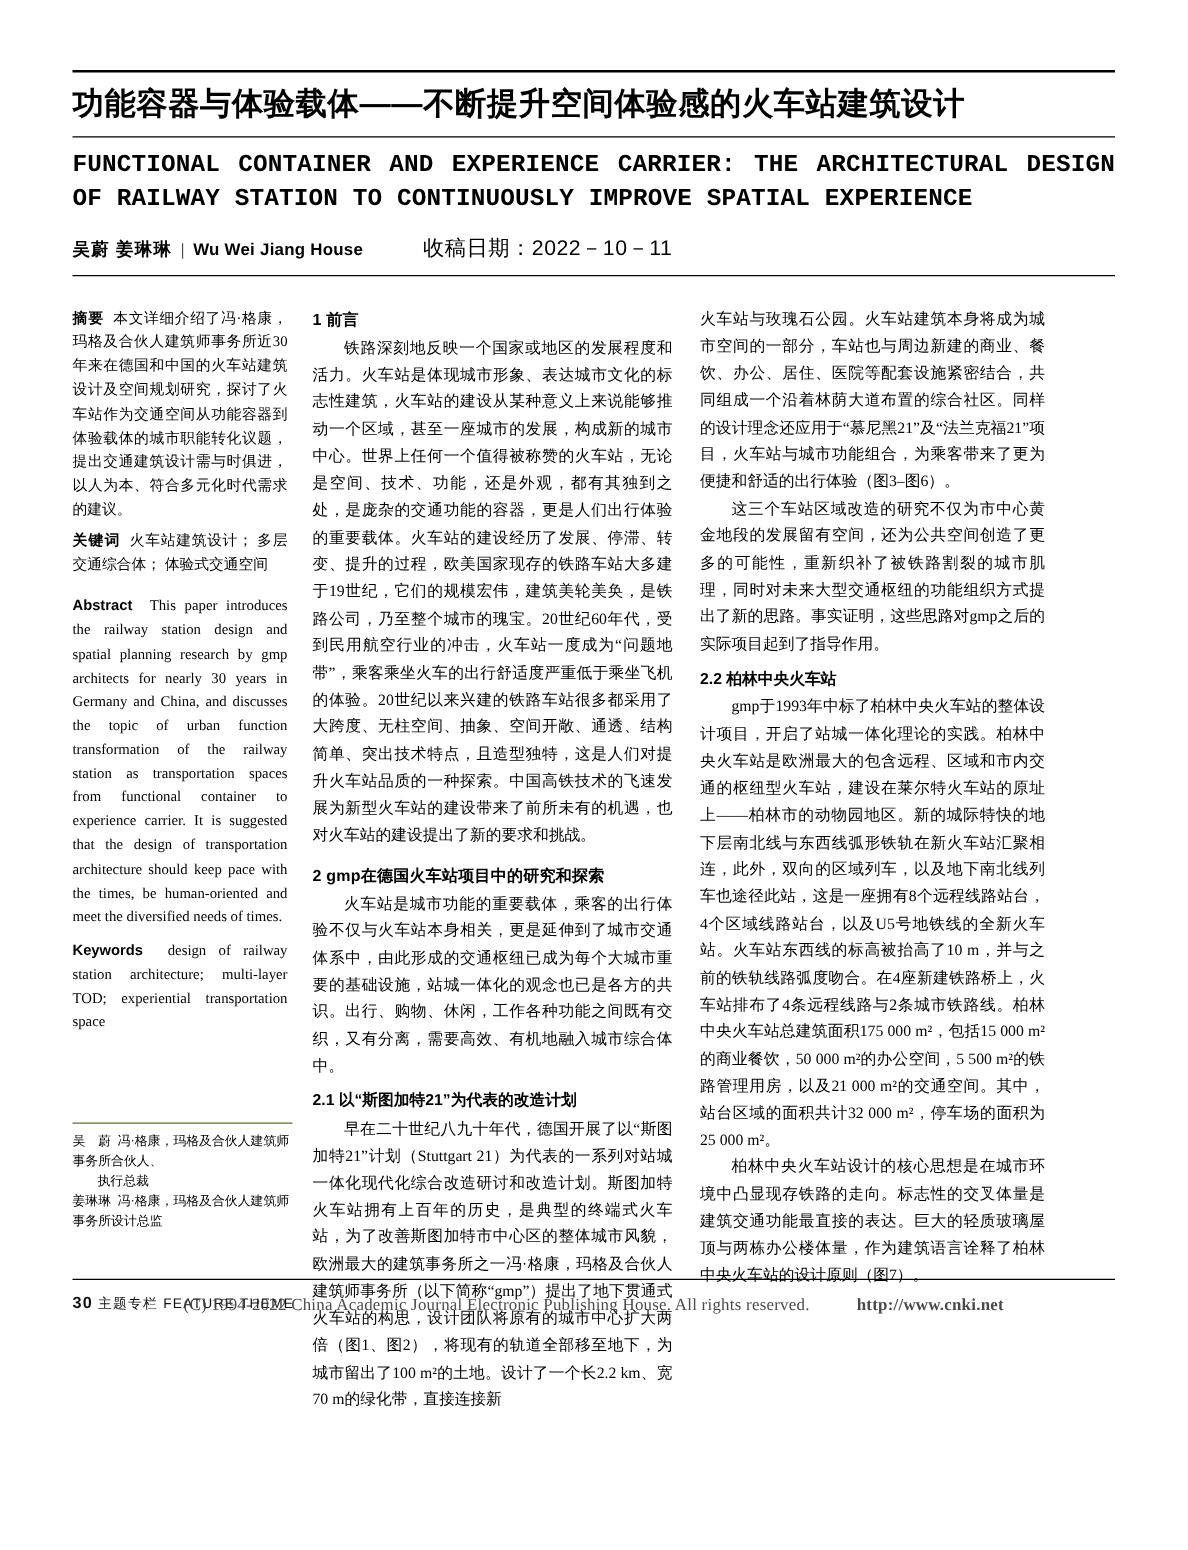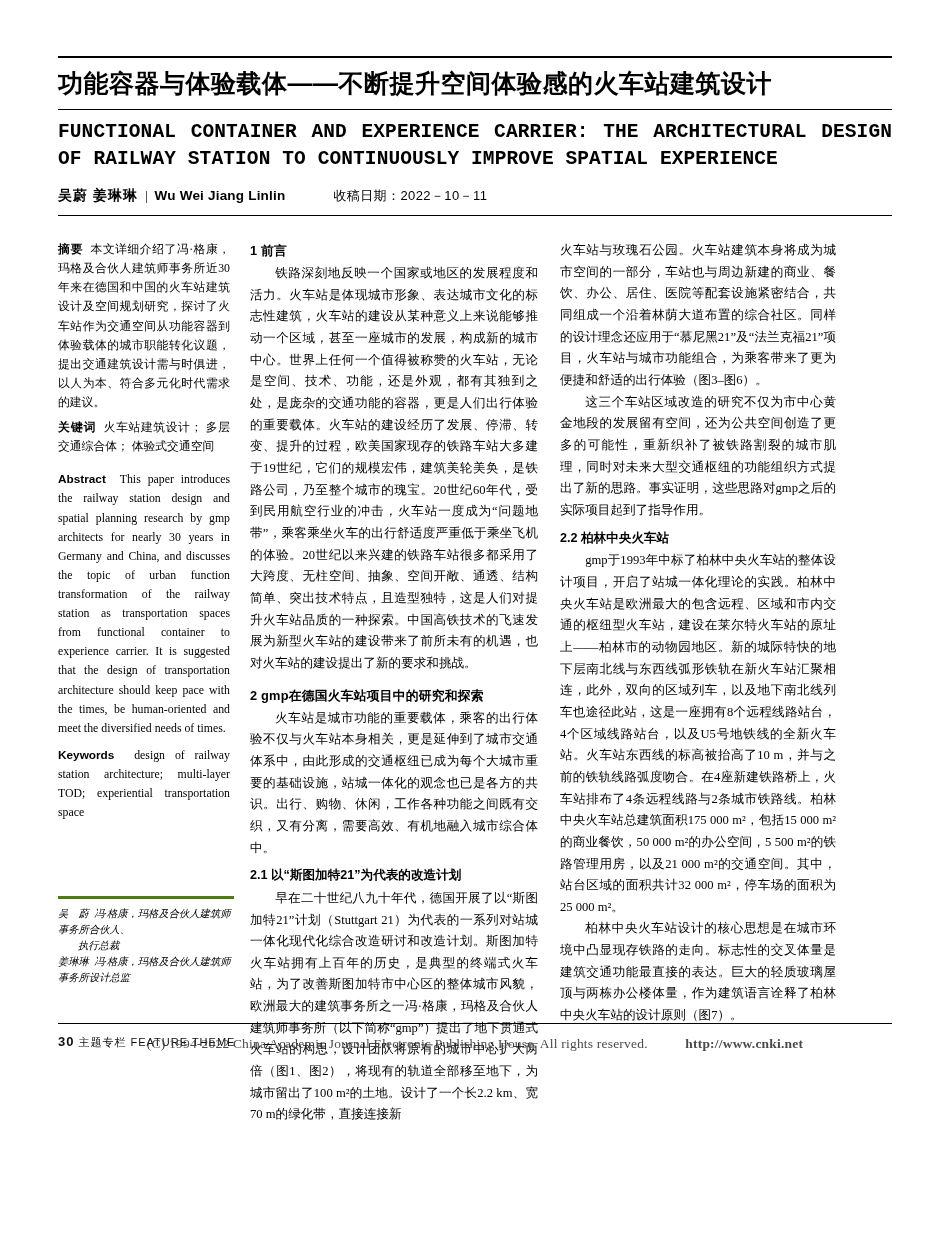--- a/index.html
+++ b/index.html
@@ -67,21 +67,21 @@
   }
   .authors-en {
     font-family: "Liberation Sans", sans-serif;
     font-weight: bold;
     font-size: 13.5px;
     letter-spacing: 0.2px;
   }
   .received {
     margin-left: 48px;
     font-family: "Liberation Sans", sans-serif;
-    font-size: 13px;
+    font-size: 17px;
     letter-spacing: 0.4px;
   }
   .rule-under-authors {
     border-top: 1px solid #000;
     margin-top: 10px;
   }
   
   .cols {
     display: flex;
     margin-top: 24px;
@@ -142,23 +142,22 @@
   .gap { height: 10px; }
 
   
   .footnote {
     position: absolute;
     left: 58px;
     bottom: 86px;
     width: 176px;
     font-size: 10.3px;
     line-height: 1.55;
-    border-top: 3px solid #4d7c0f;
+    border-top: 1px solid #4d7c0f;
     padding-top: 7px;
-    font-style: italic;
   }
   .footnote .fn-line { display: block; }
   .footnote .fn-indent { display: block; padding-left: 20px; }
 
   
   .bottom-rule {
     position: absolute;
     left: 58px;
     right: 58px;
     bottom: 48px;
@@ -201,21 +200,21 @@
 
   <h1 class="title-cn">功能容器与体验载体——不断提升空间体验感的火车站建筑设计</h1>
 
   <div class="rule-under-cn"></div>
 
   <h2 class="title-en">FUNCTIONAL CONTAINER AND EXPERIENCE CARRIER: THE ARCHITECTURAL DESIGN OF RAILWAY STATION TO CONTINUOUSLY IMPROVE SPATIAL EXPERIENCE</h2>
 
   <div class="authors-row">
     <span class="authors-cn">吴蔚  姜琳琳</span>
     <span class="authors-sep">|</span>
-    <span class="authors-en">Wu Wei   Jiang Linlin</span>
+    <span class="authors-en">Wu Wei   Jiang House</span>
     <span class="received">收稿日期：2022－10－11</span>
   </div>
 
   <div class="rule-under-authors"></div>
 
   <div class="cols">
 
     <div class="col col1">
       <div class="abstract-cn">
         <p class="abs-block"><span class="lbl">摘要</span>&nbsp;&nbsp;<span>本文详细介绍了冯·格康，玛格及合伙人建筑师事务所近30年来在德国和中国的火车站建筑设计及空间规划研究，探讨了火车站作为交通空间从功能容器到体验载体的城市职能转化议题，提出交通建筑设计需与时俱进，以人为本、符合多元化时代需求的建议。</span></p>

